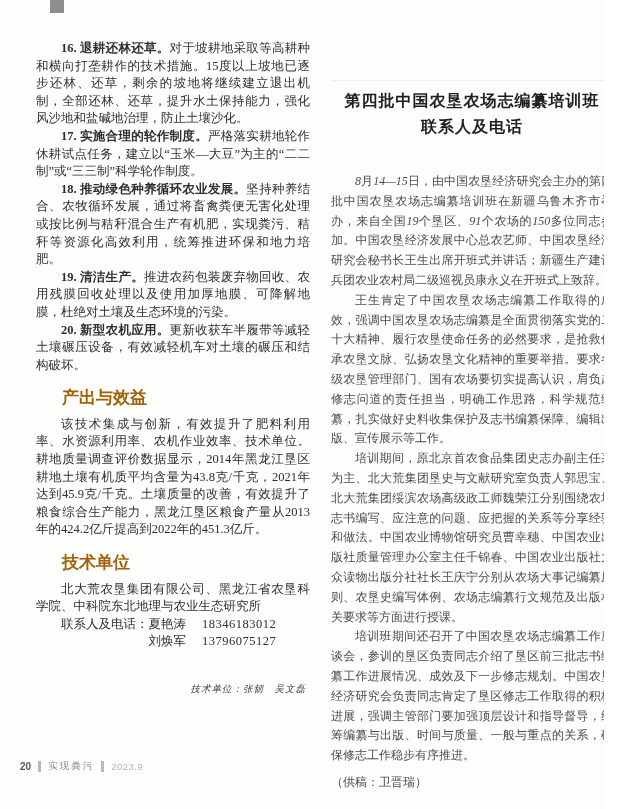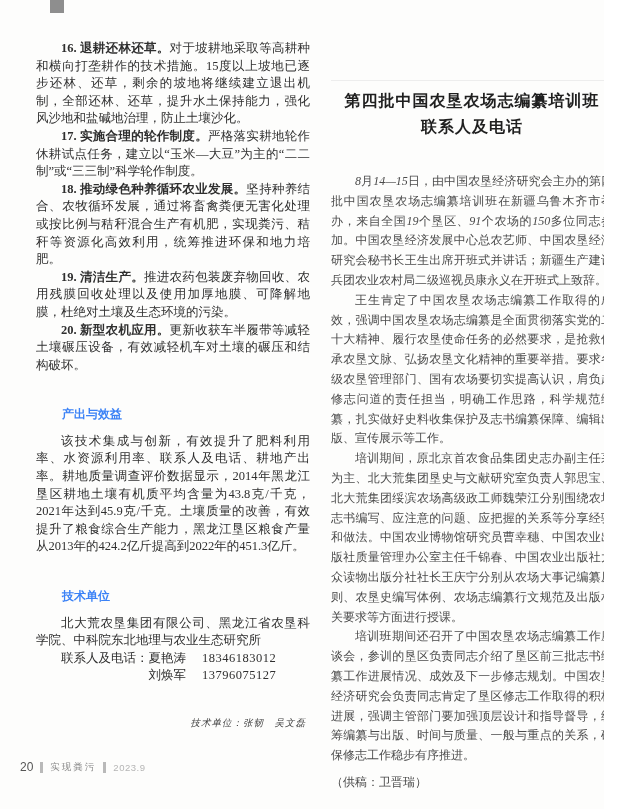--- a/index.html
+++ b/index.html
@@ -18,22 +18,22 @@
   
   .left-col{
     position:absolute;left:36px;top:40px;width:274px;
     font-size:12.5px;line-height:17.6px;
     text-align:justify;
   }
   .left-col p.item{margin:0;text-indent:2em;}
   .left-col .lead{font-weight:bold;}
   .sec-heading{
     font-family:"Liberation Sans","DejaVu Sans",sans-serif;
-    font-weight:bold;font-size:12px;color:#3b82f6;
-    margin:32px 0 9px 0;padding-left:26px;
+    font-weight:bold;font-size:17px;color:#a16207;
+    margin:15px 0 9px 0;padding-left:26px;
   }
   .sec-body{margin:0;text-indent:2em;}
   .contact-line{margin:0;padding-left:2em;}
   .contact-line2{margin:0;padding-left:9em;}
   .phone{margin-left:16px;letter-spacing:0.5px;}
   .editor-note{
     margin-top:30px;padding-right:4px;
     text-align:right;font-size:9.5px;font-style:italic;
     color:#3d3d3d;letter-spacing:1px;
   }
@@ -62,41 +62,41 @@
     margin-top:8px;padding-right:6px;
     font-size:12px;color:#4b4b4b;
     font-style:oblique 6deg;
   }
   
   .footer{
     position:absolute;left:20px;top:760px;
     display:flex;align-items:center;
     font-family:"Liberation Sans","DejaVu Sans",sans-serif;
   }
-  .footer .pageno{font-size:12px;font-weight:normal;color:#555;}
+  .footer .pageno{font-size:10px;font-weight:bold;color:#555;}
   .footer .bar{width:3px;height:11px;background:#b9b9b9;margin:0 7px;}
   .footer .mag{font-size:9.5px;color:#8a8a8a;letter-spacing:2px;}
   .footer .issue{font-size:9.5px;color:#b5b5b5;letter-spacing:0.5px;}
 </style>
 </head>
 <body>
 
 <div class="page">
 
   <div class="corner-marker"></div>
 
   <div class="left-col">
     <p class="item"><span class="lead">16. 退耕还林还草。</span><span>对于坡耕地采取等高耕种和横向打垄耕作的技术措施。15度以上坡地已逐步还林、还草，剩余的坡地将继续建立退出机制，全部还林、还草，提升水土保持能力，强化风沙地和盐碱地治理，防止土壤沙化。</span></p>
     <p class="item"><span class="lead">17. 实施合理的轮作制度。</span><span>严格落实耕地轮作休耕试点任务，建立以“玉米—大豆”为主的“二二制”或“三三制”科学轮作制度。</span></p>
     <p class="item"><span class="lead">18. 推动绿色种养循环农业发展。</span><span>坚持种养结合、农牧循环发展，通过将畜禽粪便无害化处理或按比例与秸秆混合生产有机肥，实现粪污、秸秆等资源化高效利用，统筹推进环保和地力培肥。</span></p>
     <p class="item"><span class="lead">19. 清洁生产。</span><span>推进农药包装废弃物回收、农用残膜回收处理以及使用加厚地膜、可降解地膜，杜绝对土壤及生态环境的污染。</span></p>
     <p class="item"><span class="lead">20. 新型农机应用。</span><span>更新收获车半履带等减轻土壤碾压设备，有效减轻机车对土壤的碾压和结构破坏。</span></p>
 
     <div class="sec-heading">产出与效益</div>
-    <p class="sec-body">该技术集成与创新，有效提升了肥料利用率、水资源利用率、联系人及电话、耕地产出率。耕地质量调查评价数据显示，2014年黑龙江垦区耕地土壤有机质平均含量为43.8克/千克，2021年达到45.9克/千克。土壤质量的改善，有效提升了粮食综合生产能力，黑龙江垦区粮食产量从2013年的424.2亿斤提高到2022年的451.3亿斤。</p>
+    <p class="sec-body">该技术集成与创新，有效提升了肥料利用率、水资源利用率、农机作业效率、技术单位。耕地质量调查评价数据显示，2014年黑龙江垦区耕地土壤有机质平均含量为43.8克/千克，2021年达到45.9克/千克。土壤质量的改善，有效提升了粮食综合生产能力，黑龙江垦区粮食产量从2013年的424.2亿斤提高到2022年的451.3亿斤。</p>
 
     <div class="sec-heading">技术单位</div>
     <p class="sec-body">北大荒农垦集团有限公司、黑龙江省农垦科学院、中科院东北地理与农业生态研究所</p>
     <div class="contact-line"><span>联系人及电话：</span><span>夏艳涛</span><span class="phone">18346183012</span></div>
     <div class="contact-line2"><span>刘焕军</span><span class="phone">13796075127</span></div>
 
     <div class="editor-note">技术单位：张韧　吴文磊</div>
   </div>
 
   <div class="top-rule"></div>

